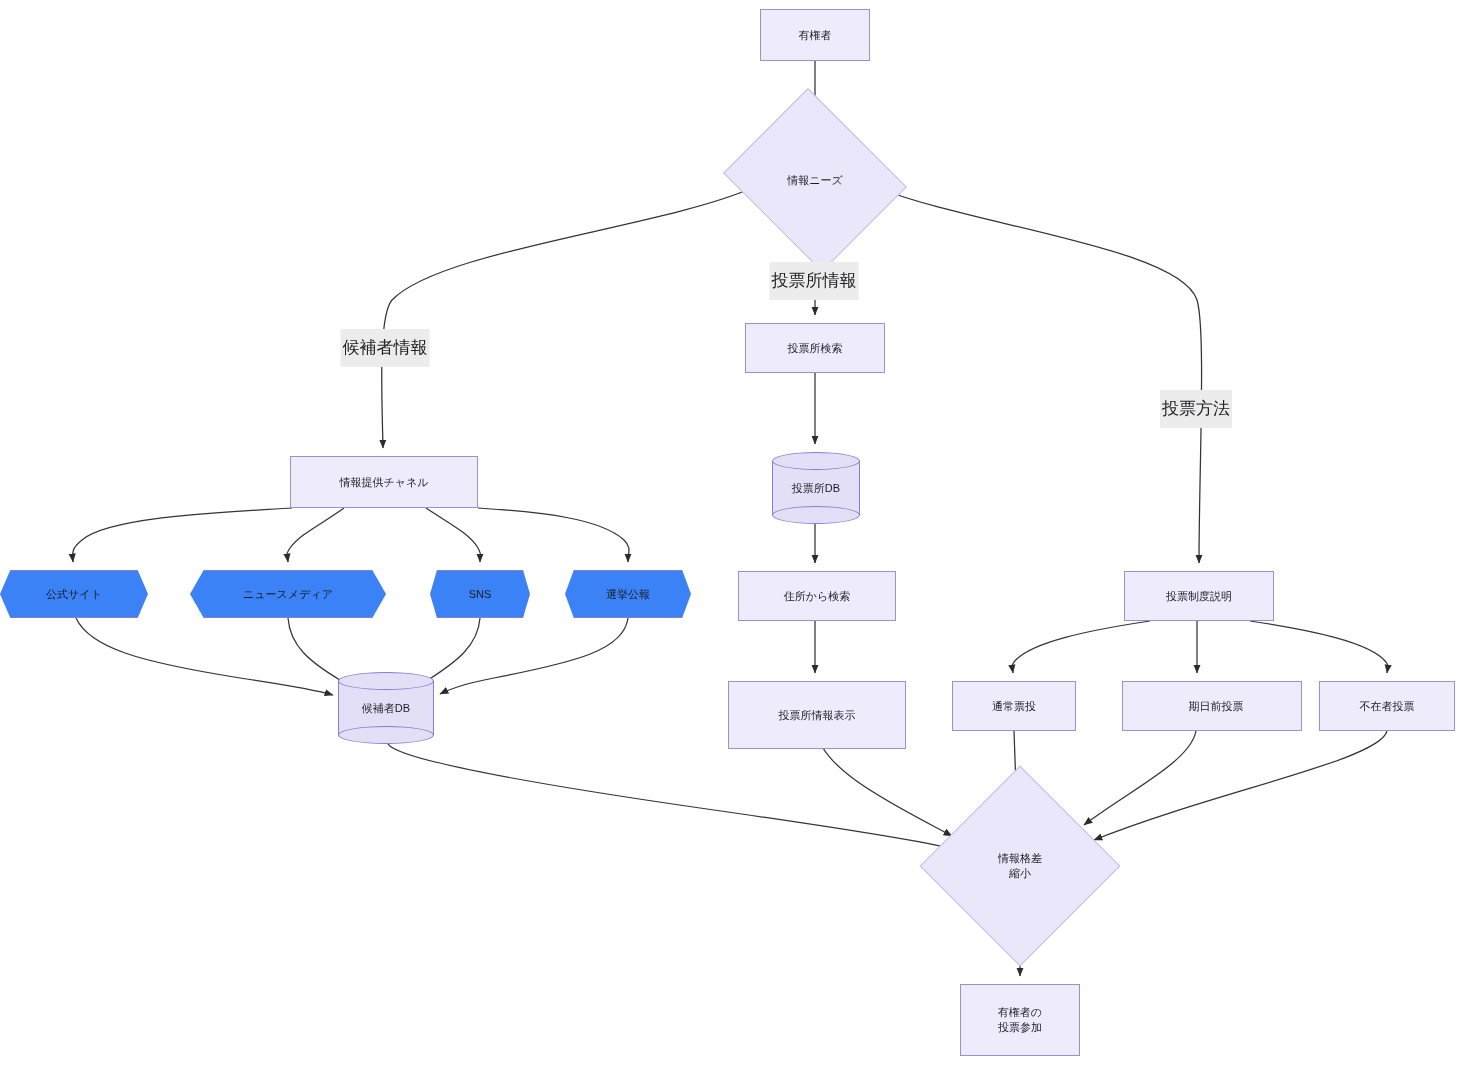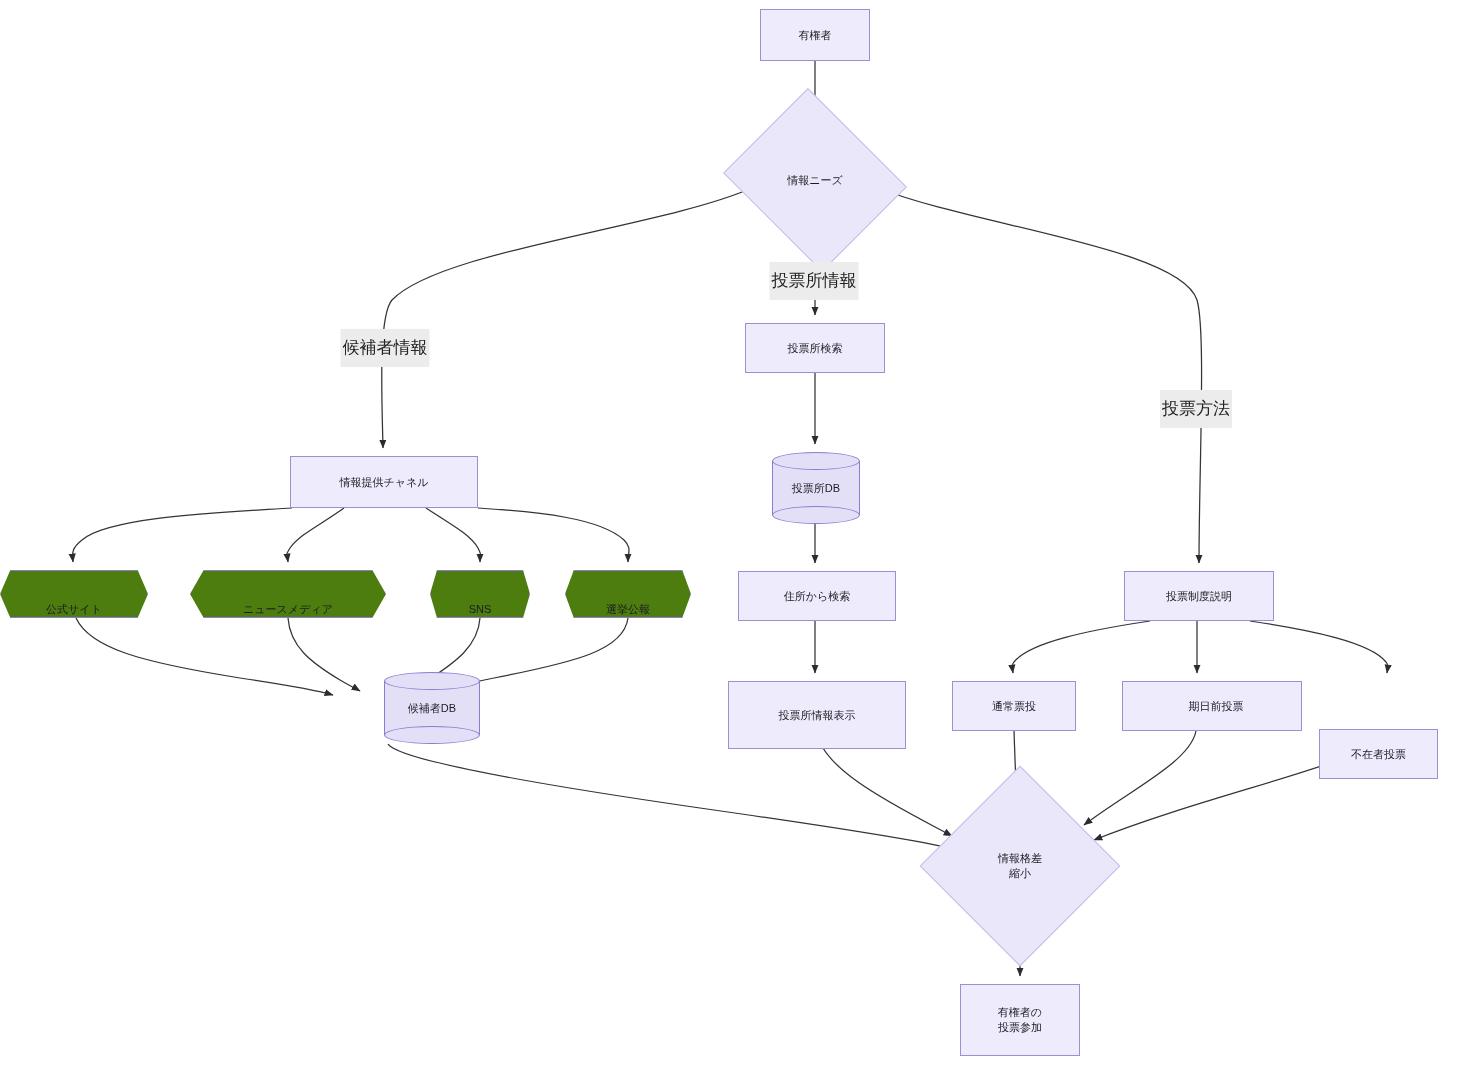--- a/index.html
+++ b/index.html
@@ -53,26 +53,25 @@
     border: 1px solid #C3BCEA;
     transform: rotate(45deg);
     box-sizing: border-box;
   }
   .n-diamond .dmd-label {
     position: relative;
     z-index: 2;
   }
   
   .n-hex {
-    background: #4d7c0f;
+    background: #3b82f6;
     border: 1.6px solid #8C7BD0;
     border-radius: 4px;
     -webkit-clip-path: polygon(7% 0%, 93% 0%, 100% 50%, 93% 100%, 7% 100%, 0% 50%);
     clip-path: polygon(7% 0%, 93% 0%, 100% 50%, 93% 100%, 7% 100%, 0% 50%);
-    align-items: flex-end;
   }
   
   .n-cyl {
     background: transparent;
     border: none;
   }
   .n-cyl .cyl-body {
     position: absolute;
     left: 0;
     top: 9px;
@@ -195,21 +194,21 @@
   </div>
 
   <div class="node n-hex" style="left:430px; top:570px; width:100px; height:48px;">
     <span>SNS</span>
   </div>
 
   <div class="node n-hex" style="left:565px; top:570px; width:126px; height:48px;">
     <span>選挙公報</span>
   </div>
 
-  <div class="node n-cyl" style="left:338px; top:672px; width:96px; height:72px;margin-left:46px;">
+  <div class="node n-cyl" style="left:338px; top:672px; width:96px; height:72px;">
     <span class="cyl-body"></span>
     <span class="cyl-bottom"></span>
     <span class="cyl-top"></span>
     <span class="cyl-label">候補者DB</span>
   </div>
 
   <div class="node n-rect" style="left:745px; top:323px; width:140px; height:50px;">
     <span>投票所検索</span>
   </div>
 
@@ -233,21 +232,21 @@
   </div>
 
   <div class="node n-rect" style="left:952px; top:681px; width:124px; height:50px;">
     <span>通常票投</span>
   </div>
 
   <div class="node n-rect" style="left:1122px; top:681px; width:180px; height:50px;padding-left:8px;">
     <span>期日前投票</span>
   </div>
 
-  <div class="node n-rect" style="left:1319px; top:681px; width:119px; height:50px;margin-top:48px;">
+  <div class="node n-rect" style="left:1319px; top:681px; width:136px; height:50px;">
     <span>不在者投票</span>
   </div>
 
   <div class="node n-diamond" style="left:949px; top:795px; width:142px; height:142px;">
     <span class="dmd-shape"></span>
     <span class="dmd-label">情報格差
 縮小</span>
   </div>
 
   <div class="node n-rect" style="left:960px; top:984px; width:120px; height:72px;">

